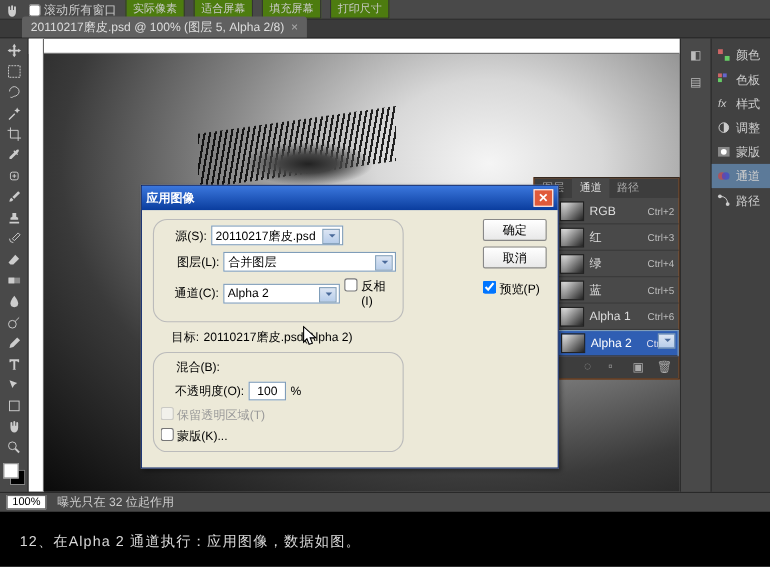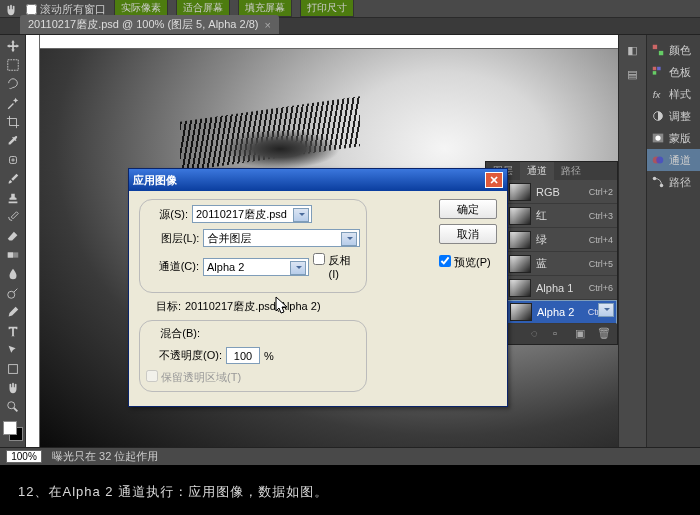--- a/index.html
+++ b/index.html
@@ -335,20 +335,24 @@
         </div>
       <div class="row">
           <span class="lbl" style="width:76px">不透明度(O):</span>
         <input class="numinp" value="100" style="">
         <span>%</span>
         </div>
       <label class="chk disabled">
           <input type="checkbox" disabled="" style="">
           <span>保留透明区域(T)</span>
         </label>
+      <label class="chk" style="margin-top:4px;display:flex">
+          <input type="checkbox" style="">
+          <span>蒙版(K)...</span>
+        </label>
     </div>
   </div>
 </div>
 
 <svg class="cursor-arrow" width="16" height="20" viewBox="0 0 16 20">
     <path fill="#fff" stroke="#000" d="M1 1l0 14 3-3 2 5 3-1-2-5 5 0z"></path>
   </svg>
 
 <div class="chpanel">
   <div class="chtabs">

